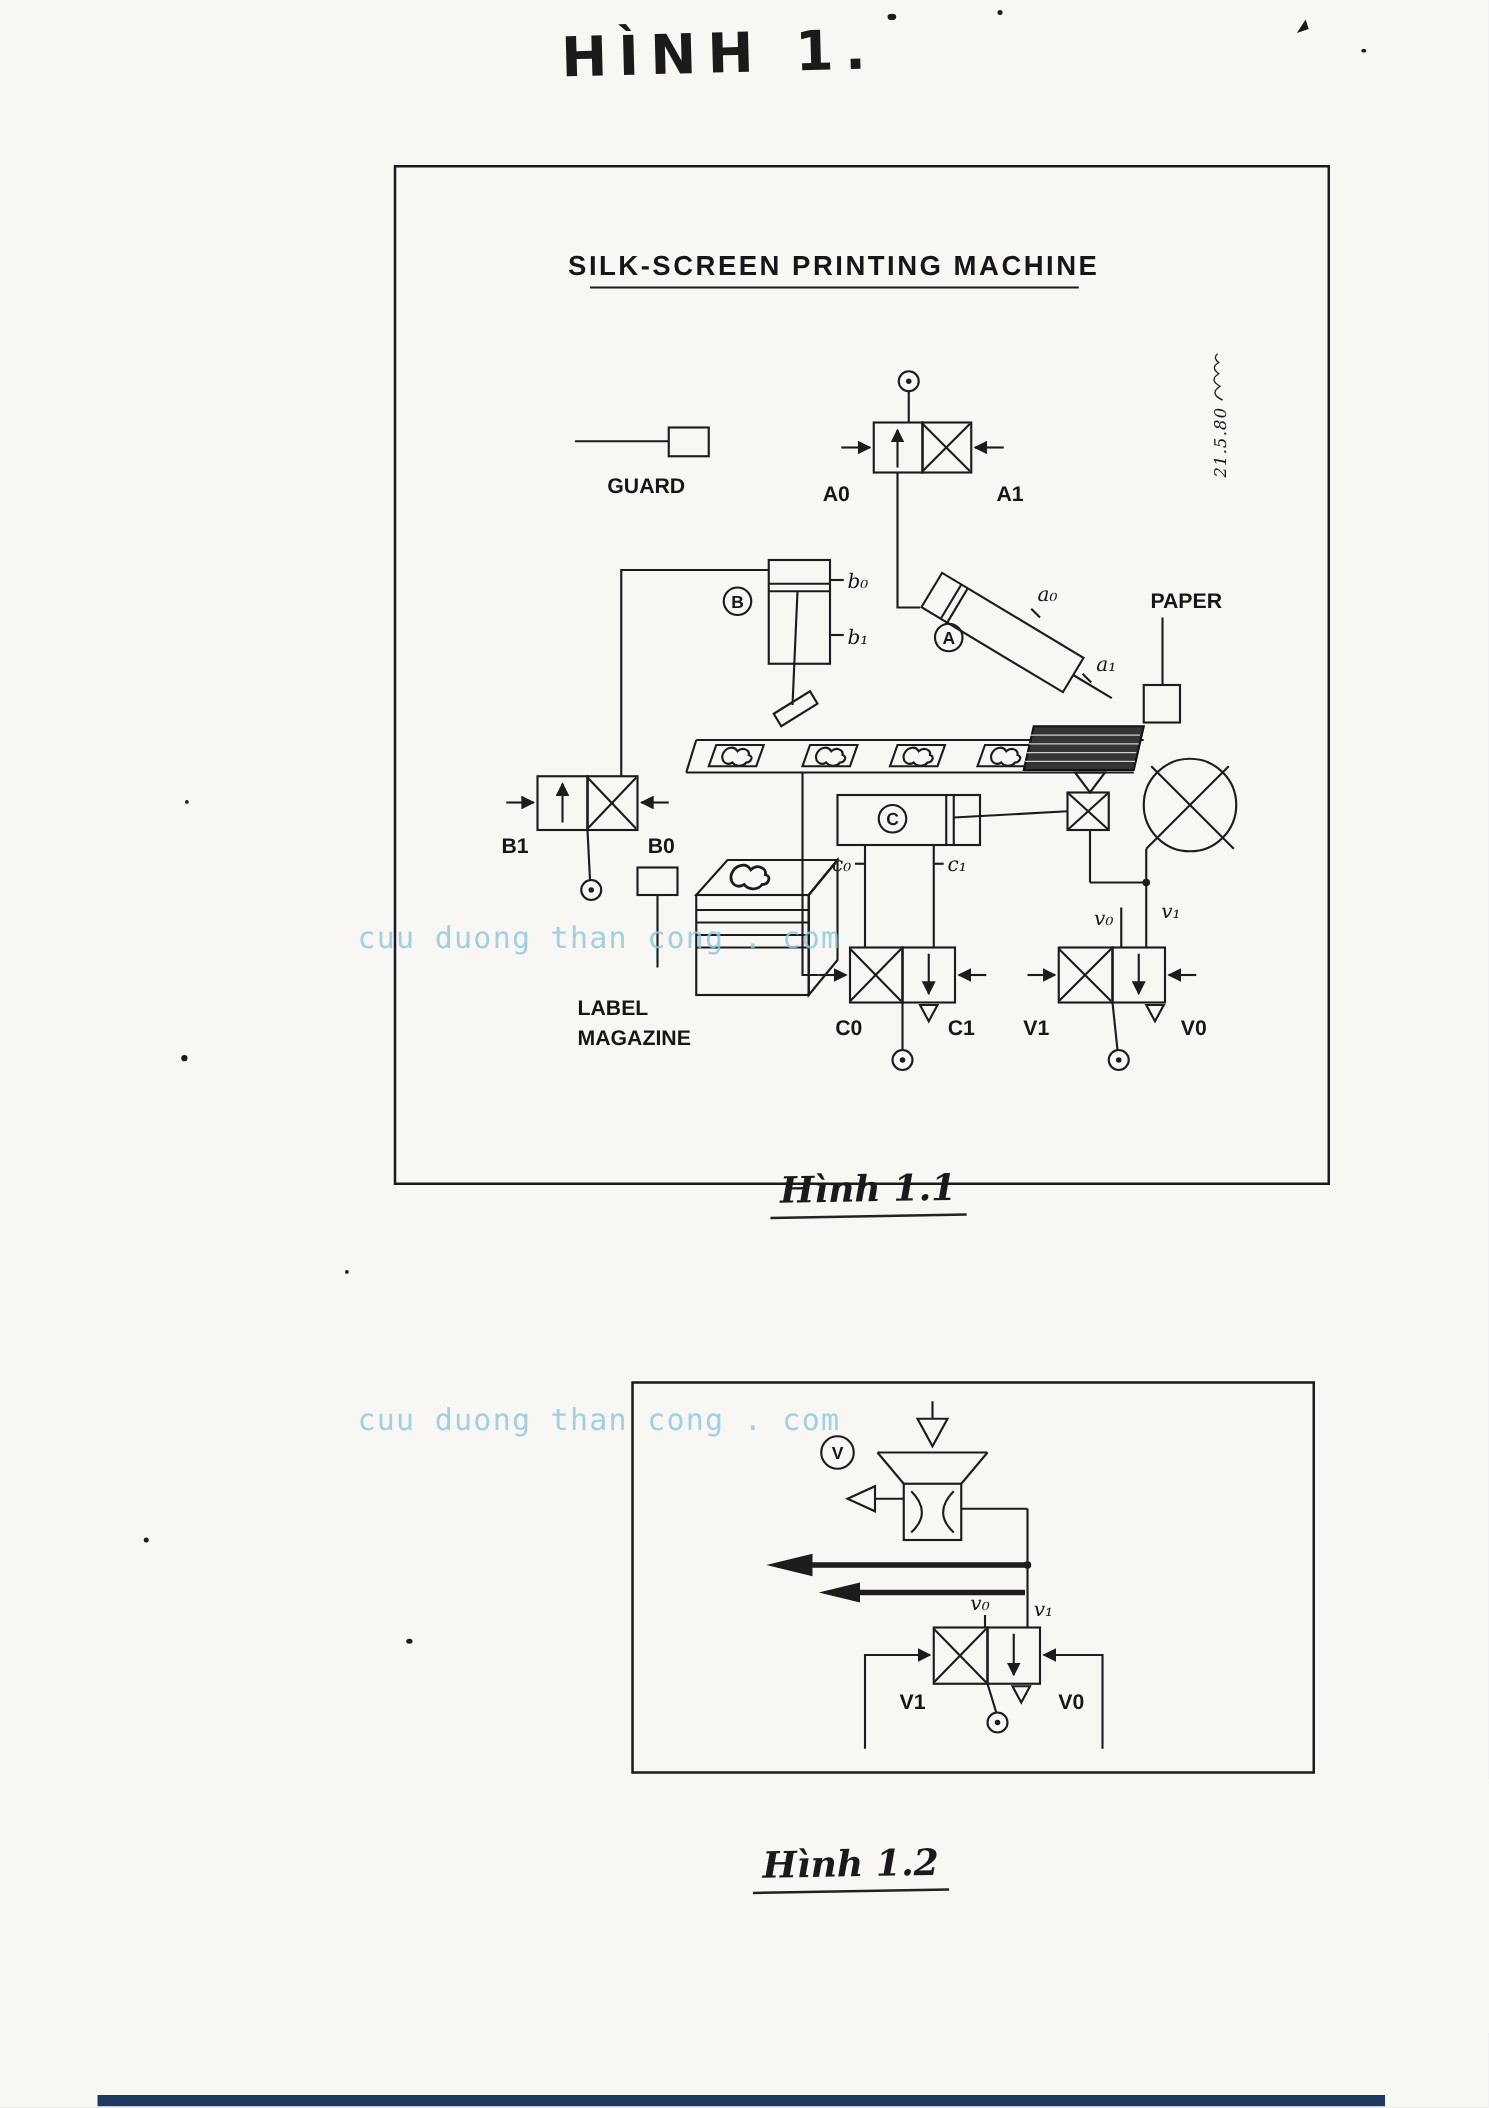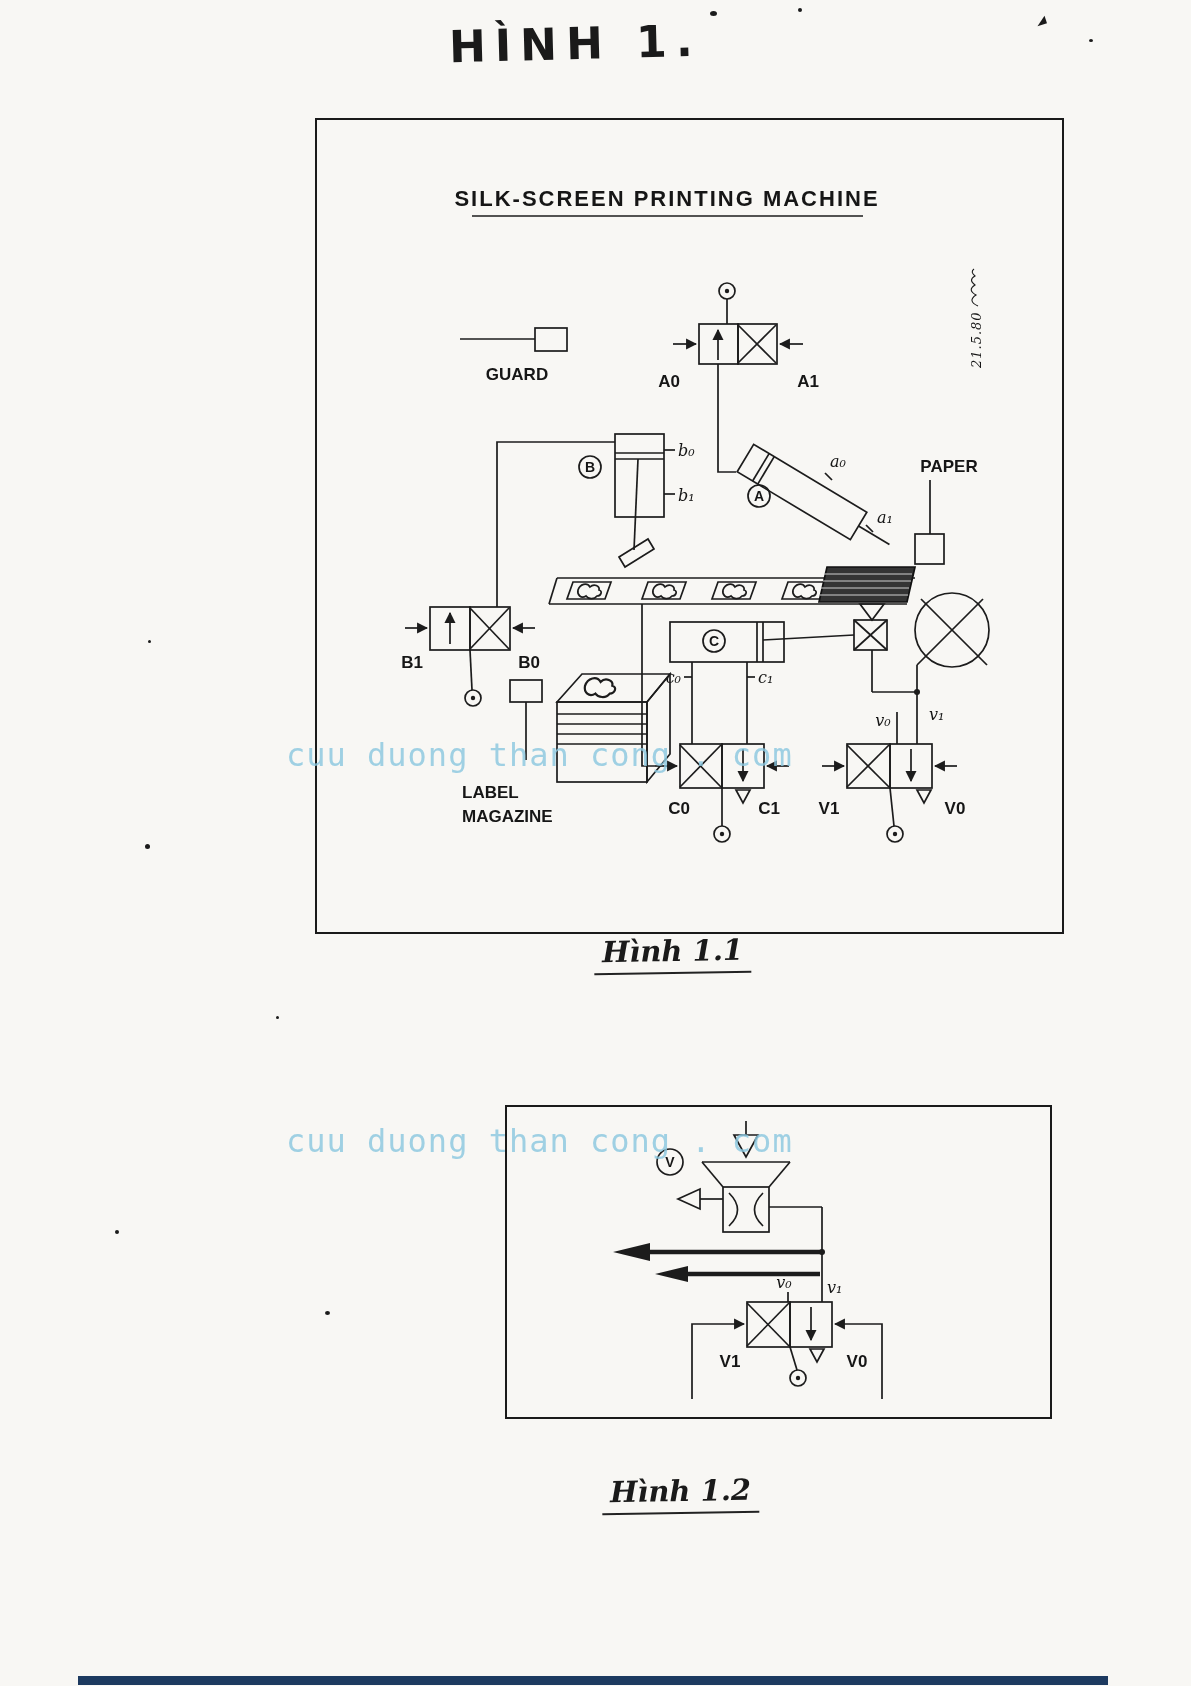--- a/index.html
+++ b/index.html
@@ -1,28 +1,28 @@
 <!DOCTYPE html>
 <html><head>
 <meta charset="utf-8">
 <style>
   html,body{margin:0;padding:0;background:#e9e9e6;}
   .page{position:relative;width:1191px;height:1686px;background:#f8f7f4;overflow:hidden;
         font-family:"Liberation Sans",sans-serif;color:#161616;}
   .page-title{position:absolute;left:449px;top:18px;font-family:"DejaVu Sans",sans-serif;
         font-weight:bold;font-size:44px;letter-spacing:9px;transform:rotate(-1.5deg);color:#1a1a1a;}
   .figbox{position:absolute;border:2.5px solid #1a1a1a;background:transparent;}
-  .fig1{left:315px;top:118px;width:745px;height:812px;}
+  .fig1{left:315px;top:132px;width:745px;height:812px;}
   .fig2{left:505px;top:1105px;width:543px;height:310px;}
   .caption{position:absolute;font-family:"DejaVu Serif",serif;font-style:italic;font-weight:bold;
         font-size:29px;color:#1a1a1a;z-index:3;}
   .caption span{display:inline-block;border-bottom:2px solid #222;padding:0 8px 4px;transform:rotate(-1deg);}
-  .cap1{left:594px;top:934px;}
+  .cap1{left:616px;top:934px;}
   .cap2{left:602px;top:1474px;}
-  .watermark{position:absolute;font-family:"DejaVu Sans Mono",monospace;font-size:32px;letter-spacing:1px;
+  .watermark{position:absolute;font-family:"DejaVu Sans Mono",monospace;font-size:24px;letter-spacing:1px;
         color:#8cc8e0;opacity:.82;z-index:7;white-space:nowrap;pointer-events:none;}
   .wm1{left:286px;top:736px;}
   .wm2{left:286px;top:1122px;}
   .speck{position:absolute;background:#1b1b1b;border-radius:50%;}
   .corner-mark{position:absolute;left:1036px;top:17px;width:0;height:0;
         border-left:10px solid transparent;border-bottom:8px solid #1b1b1b;transform:rotate(-18deg);}
   .scanbar{position:absolute;left:78px;top:1676px;width:1030px;height:9px;background:#1d3a60;}
   svg{display:block;}
   svg line,svg rect,svg circle,svg polygon,svg polyline,svg path{stroke:#1c1c1c;fill:none;stroke-width:1.7;}
   svg .fill{fill:#1c1c1c;stroke:none;}

